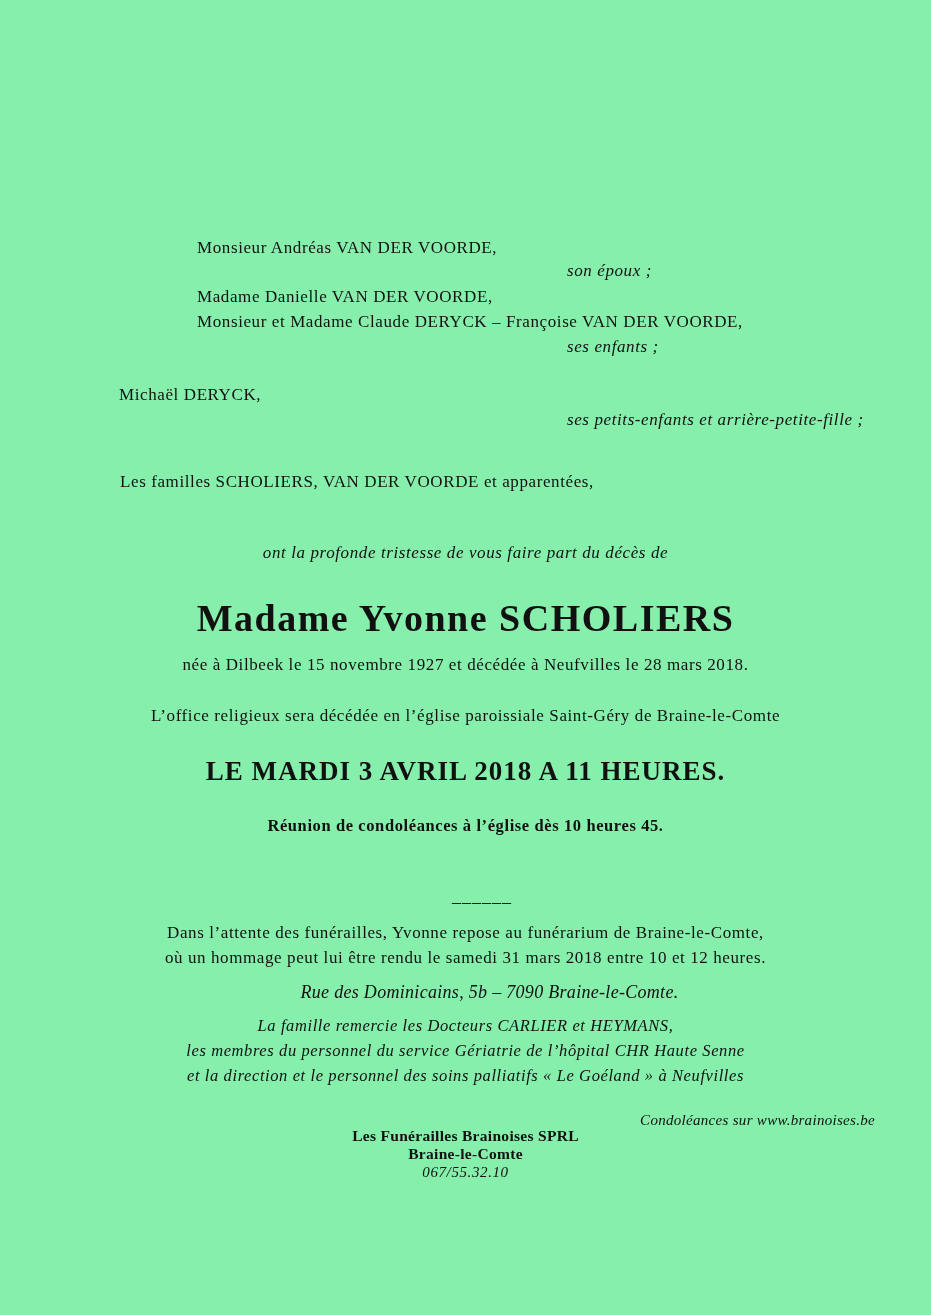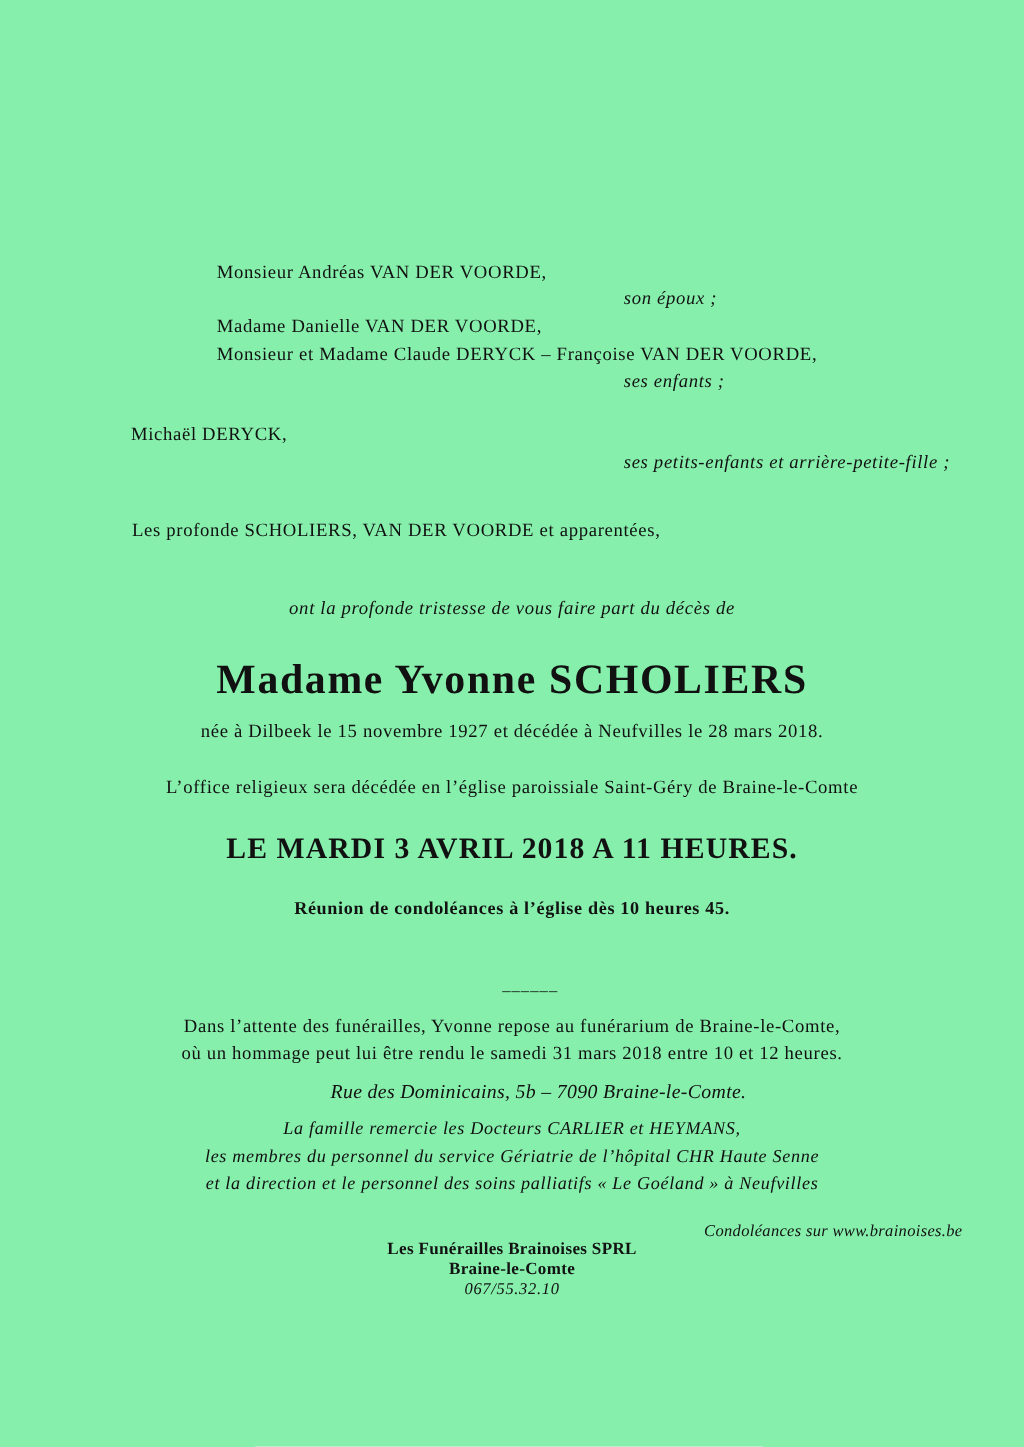--- a/index.html
+++ b/index.html
@@ -59,21 +59,21 @@
     font-size: 15.5px;
     font-weight: bold;
     line-height: 18px;
     letter-spacing: 0.3px;
   }
   .t-phone {
     font-size: 15px;
     line-height: 20px;
   }
   .t-divider {
-    font-size: 15px;
+    font-size: 18px;
     letter-spacing: 1px;
     line-height: 24px;
     padding-left: 33px;
   }
   .t-thanks {
     font-size: 16.5px;
   }
 </style>
 </head>
 <body>
@@ -88,21 +88,21 @@
 
   <div class="ln" style="top:310px; left:197px;">Monsieur et Madame Claude DERYCK – Françoise VAN DER VOORDE,</div>
 
   <div class="ln it" style="top:335px; left:567px;">ses enfants ;</div>
 
 
   <div class="ln" style="top:383px; left:119px;">Michaël DERYCK,</div>
 
   <div class="ln it" style="top:408px; left:567px;">ses petits-enfants et arrière-petite-fille ;</div>
 
-  <div class="ln" style="top:470px; left:120px;">Les profonde SCHOLIERS, VAN DER VOORDE et apparentées,</div>
+  <div class="ln" style="top:470px; left:120px;">Les familles SCHOLIERS, VAN DER VOORDE et apparentées,</div>
 
   <div class="ln ctr it" style="top:541px;">ont la profonde tristesse de vous faire part du décès de</div>
 
   <div class="ln ctr t-title" style="top:594px;">Madame Yvonne SCHOLIERS</div>
 
   <div class="ln ctr" style="top:653px;">née à Dilbeek le 15 novembre 1927 et décédée à Neufvilles le 28 mars 2018.</div>
 
   <div class="ln ctr" style="top:704px;">L’office religieux sera décédée en l’église paroissiale Saint-Géry de Braine-le-Comte</div>
 
   <div class="ln ctr t-date" style="top:753px;">LE MARDI 3 AVRIL 2018 A 11 HEURES.</div>

